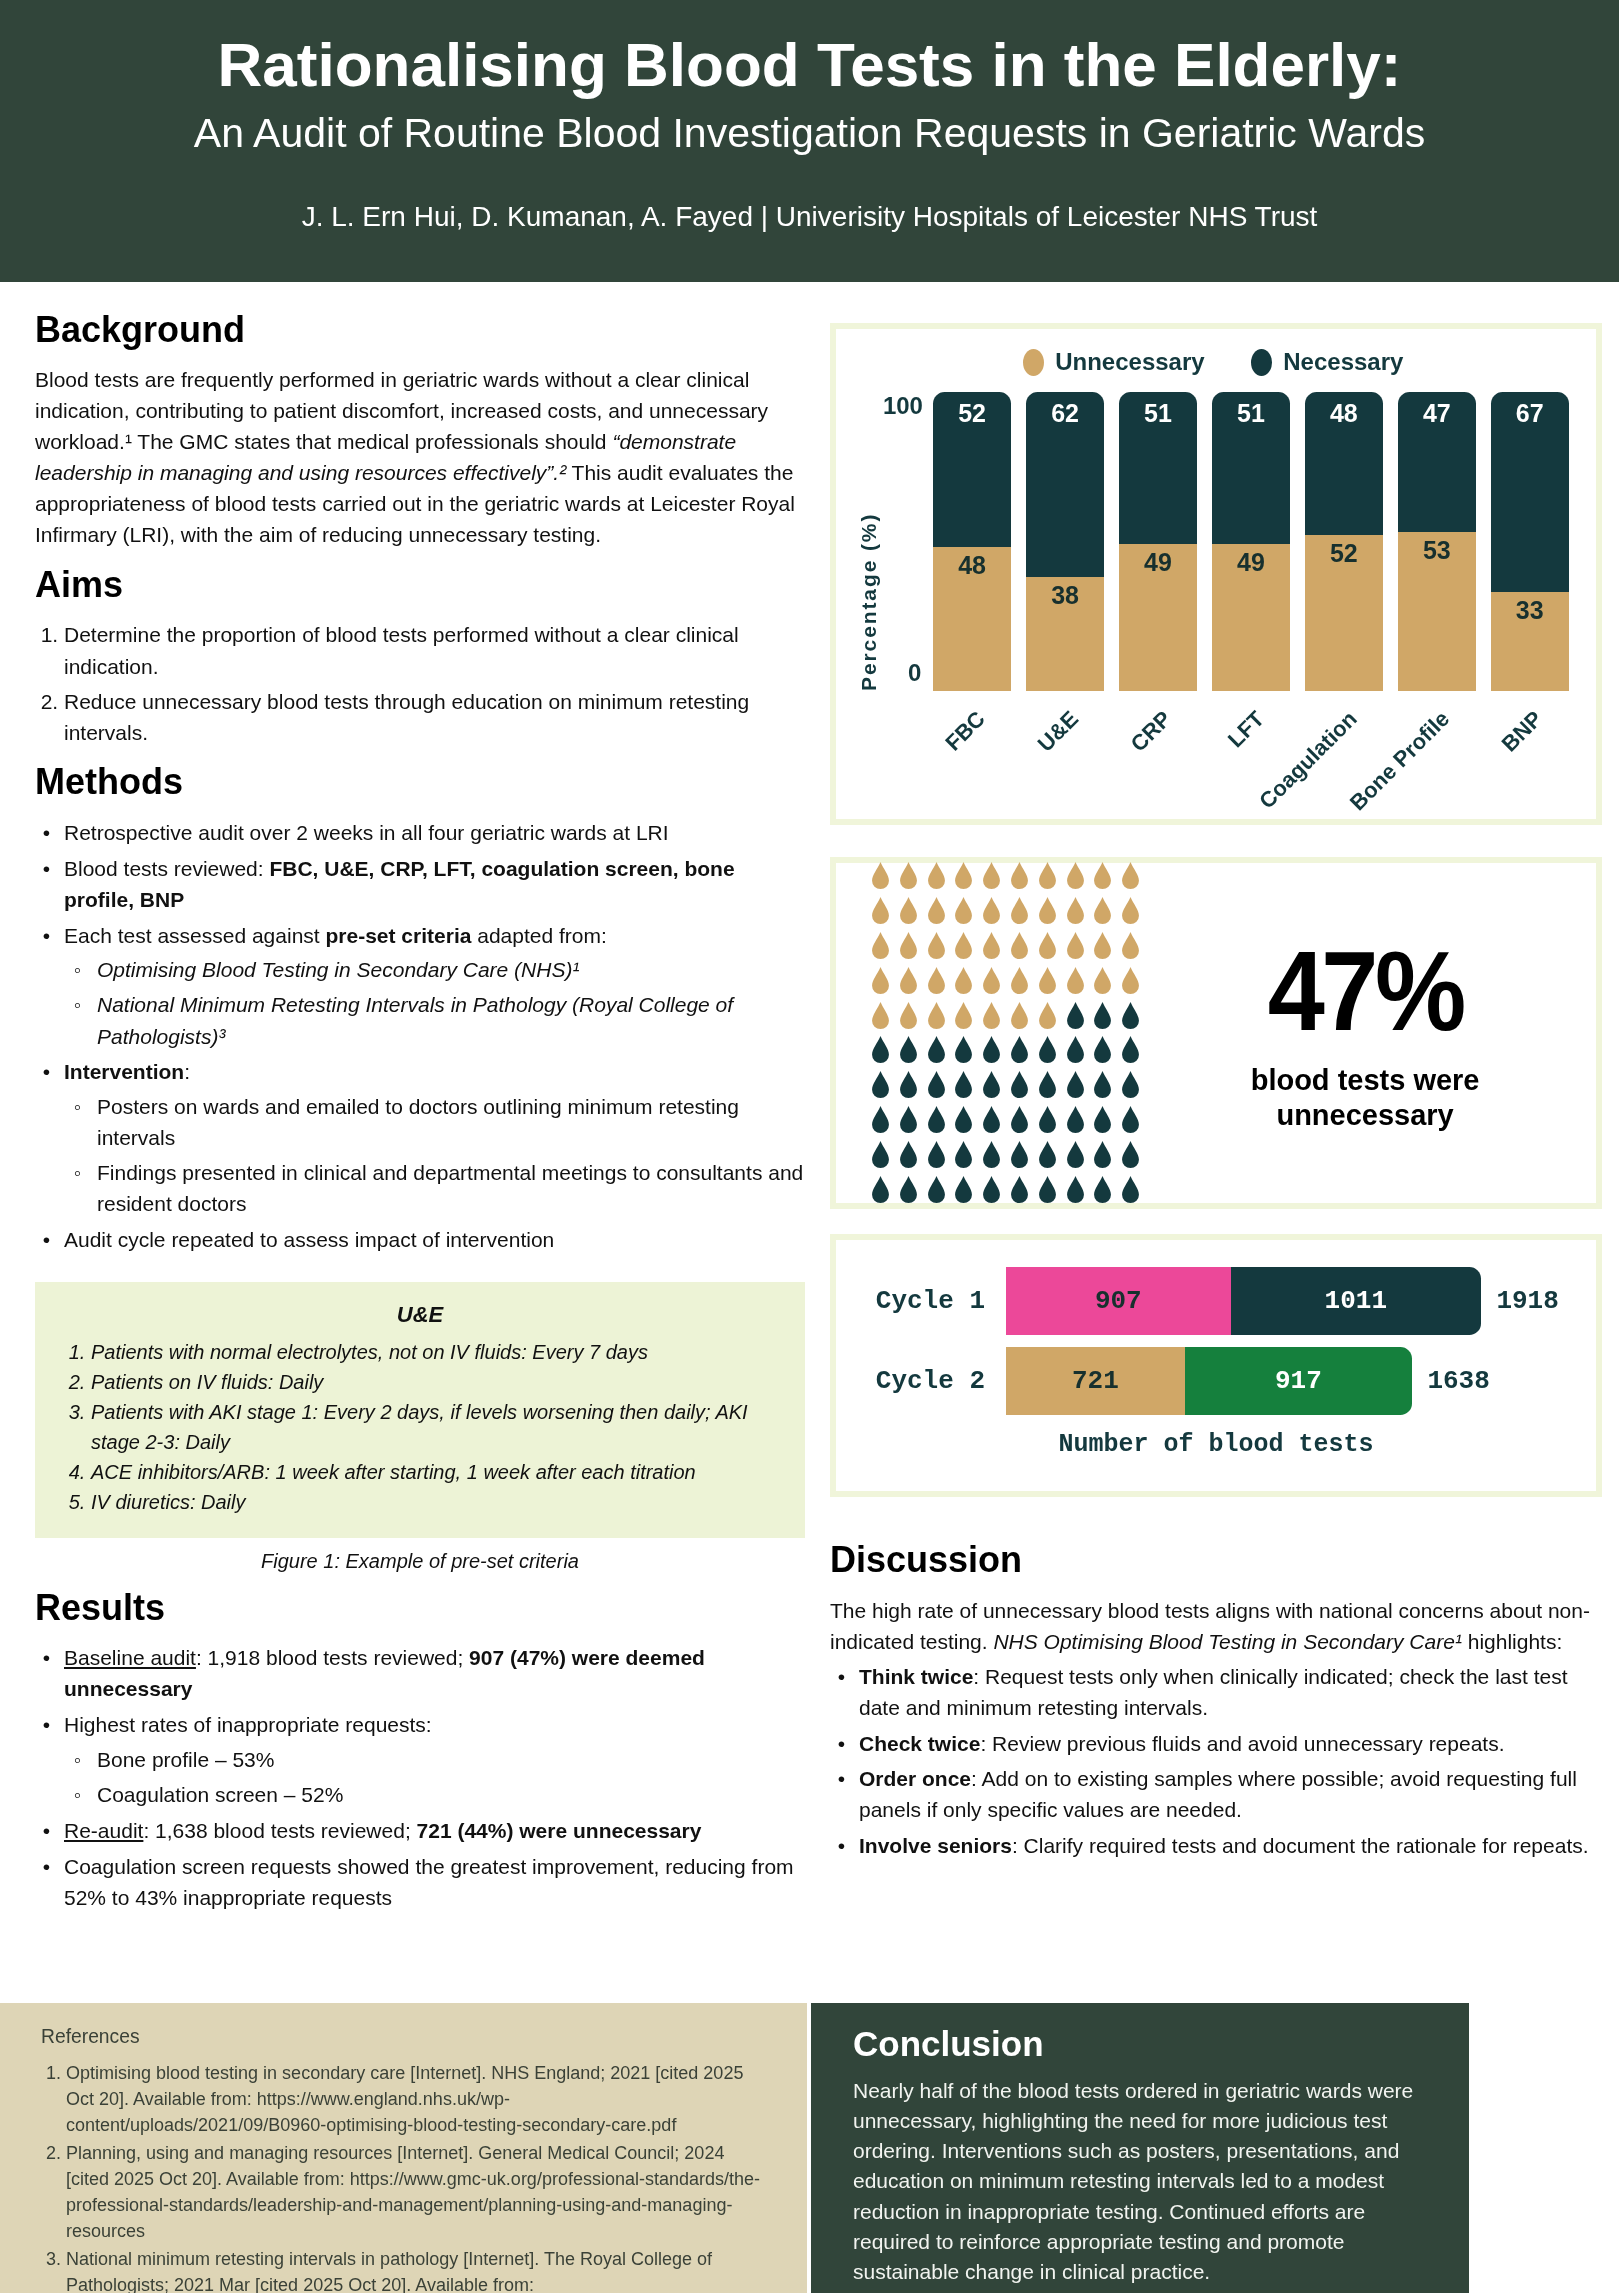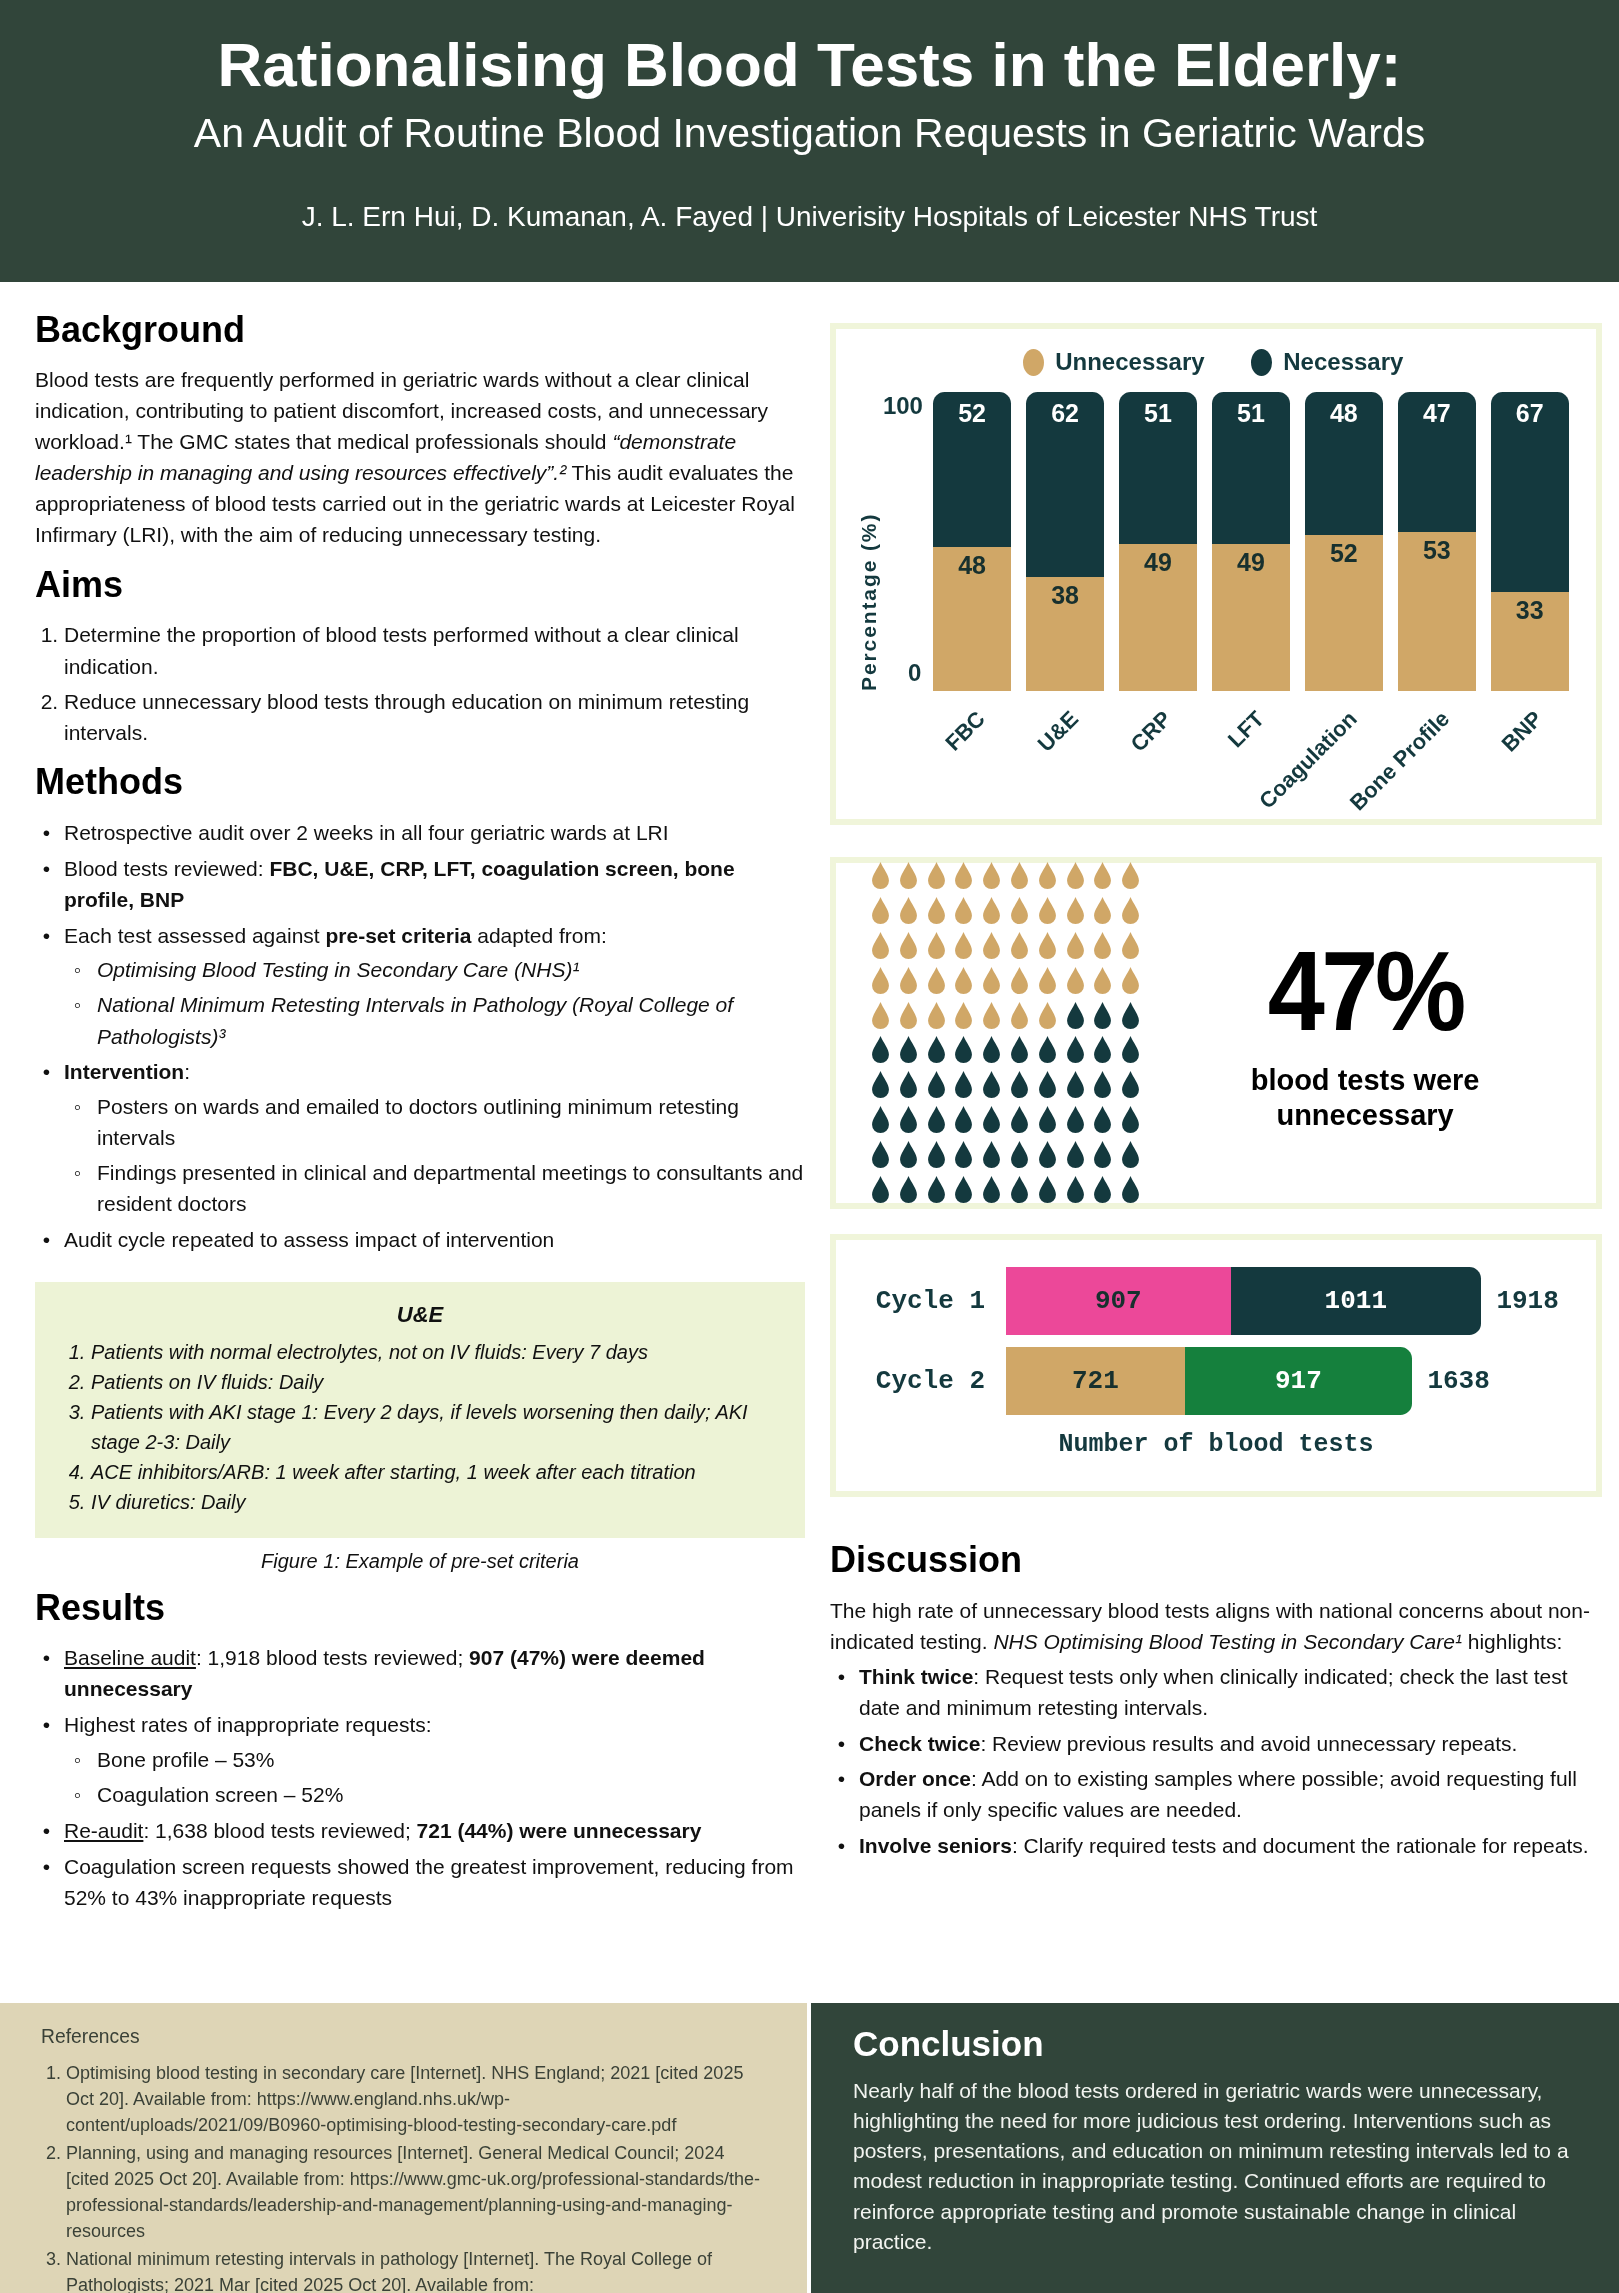--- a/index.html
+++ b/index.html
@@ -101,21 +101,21 @@
   
   .refs-box {
     position:absolute; left:0; top:2003px; width:807px; height:290px; box-sizing:border-box;
     background:var(--ref-bg); color:#3a4137; padding:23px 37px 15.4px 41px;
   }
   .refs-title { font-size:19.3px; margin-bottom:11.6px; }
   .refs-box ol { margin:0; padding-left:25px; font-size:18px; line-height:1.45; overflow-wrap:anywhere; }
   .refs-box li { margin-bottom:1.9px; }
 
   .conclusion-box {
-    position:absolute; left:811px; top:2003px; width:808px; height:290px; box-sizing:border-box;
+    position:absolute; left:811px; top:2003px; width:658px; height:290px; box-sizing:border-box;
     background:var(--green); color:#f2f4f0; padding:21px 41px 15.4px 42px;
   }
   .conclusion-box h2 { margin:0 0 11.6px 0; font-size:35px; font-weight:700; color:#fff; }
   .conclusion-box p { margin:0; font-size:21px; line-height:1.44; }
 </style>
 </head>
 <body>
 
 <div class="poster" style="--green: #31453A; --teal: #14393E; --tan: #D0A767; --panel-border: #F0F5DA; --box-bg: #EDF3D6; --ref-bg: #DED5B6;">
 
@@ -570,21 +570,21 @@
           </div>
         </div>
       <div class="xlab">Number of blood tests</div>
     </div>
 
     <section class="discussion">
       <h2 class="sec">Discussion</h2>
       <p class="bodytext" id="discussion-intro"><span>The high rate of unnecessary blood tests aligns with national concerns about non-indicated testing. </span><span class="run-i">NHS Optimising Blood Testing in Secondary Care¹</span><span> highlights:</span></p>
       <ul class="bullet-list" id="discussion-list">
           <li><span class="run-b">Think twice</span><span>: Request tests only when clinically indicated; check the last test date and minimum retesting intervals.</span></li>
-          <li><span class="run-b">Check twice</span><span>: Review previous results and avoid unnecessary repeats.</span></li>
+          <li><span class="run-b">Check twice</span><span>: Review previous fluids and avoid unnecessary repeats.</span></li>
           <li><span class="run-b">Order once</span><span>: Add on to existing samples where possible; avoid requesting full panels if only specific values are needed.</span></li>
           <li><span class="run-b">Involve seniors</span><span>: Clarify required tests and document the rationale for repeats.</span></li>
         </ul>
     </section>
   </div>
 
   <div class="refs-box">
     <div class="refs-title">References</div>
     <ol id="refs-list">
         <li>Optimising blood testing in secondary care [Internet]. NHS England; 2021 [cited 2025 Oct 20]. Available from: https://www.england.nhs.uk/wp-content/uploads/2021/09/B0960-optimising-blood-testing-secondary-care.pdf</li>

